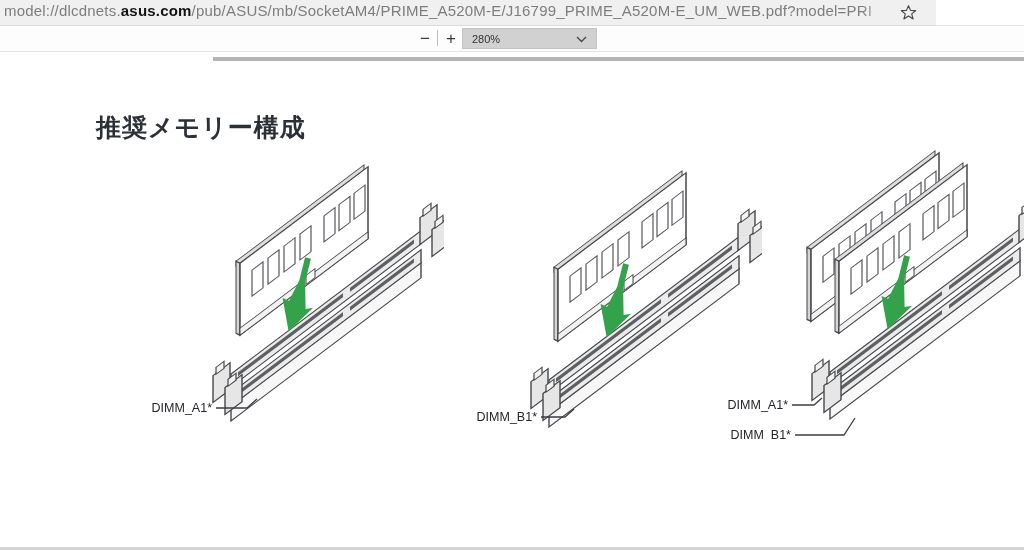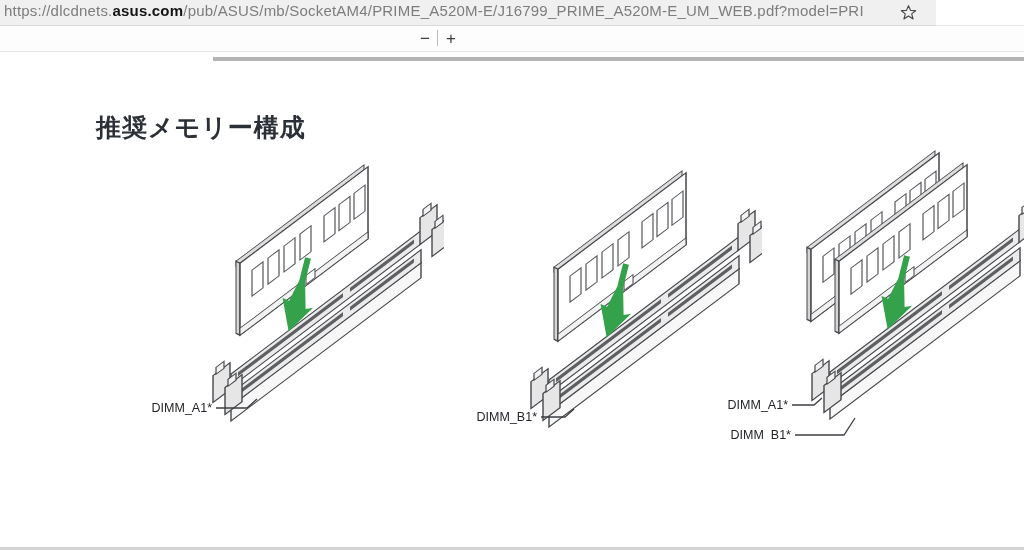--- a/index.html
+++ b/index.html
@@ -102,32 +102,38 @@
         <rect x="114" y="-56" width="11" height="26"></rect>
       </g>
     </g>
     <g id="green-arrow">
       <path transform="rotate(14)" fill="#34A24B" d="M -3,0 L 3,0 L 3,24 L 10,50 L 17,47 L -1,76 L -15,45 L -8,46 L -3,24 Z"></path>
     </g>
   </defs>
 </svg>
 
 <div class="url-bar">
-  <div class="url-text"><span>https://dlcdnets.</span><span class="domain">asus.com</span><span>/pub/ASUS/mb/SocketAM4/PRIME_A520M-E/J16799_PRIME_A520M-E_UM_WEB.pdf?model=PRI</span></div>
+  <div class="url-text"><span>model://dlcdnets.</span><span class="domain">asus.com</span><span>/pub/ASUS/mb/SocketAM4/PRIME_A520M-E/J16799_PRIME_A520M-E_UM_WEB.pdf?model=PRI</span></div>
   <div class="url-fade"></div>
   <svg class="star" viewBox="0 0 16 16">
     <path d="M8 1.6 L9.9 6 L14.7 6.3 L11 9.3 L12.3 14 L8 11.4 L3.7 14 L5 9.3 L1.3 6.3 L6.1 6 Z" fill="none" stroke="#4a4a4a" stroke-width="1.1" stroke-linejoin="round"></path>
   </svg>
 </div>
 <div class="chrome-top-border"></div>
 
 <div class="pdf-toolbar">
   <button class="zoom-btn zoom-out-btn">−</button>
   <div class="zoom-sep"></div>
   <button class="zoom-btn zoom-in-btn">+</button>
+  <div class="zoom-select">
+    <span class="val">280%</span>
+    <svg class="chev" width="11" height="7" viewBox="0 0 11 7">
+      <polyline points="1,1 5.5,5.5 10,1" fill="none" stroke="#4a4a4a" stroke-width="1.4"></polyline>
+    </svg>
+  </div>
 </div>
 <div class="page-top-shadow"></div>
 
 <div class="pdf-page">
   <div class="doc-heading">推奨メモリー構成</div>
 
   <svg class="fig" style="left:118px;top:89px" width="310" height="300">
     <g transform="translate(97,250) skewY(-37)">
       <use href="#dimm-slot"></use>
       <use href="#dimm-module" transform="translate(9,-58)"></use>

